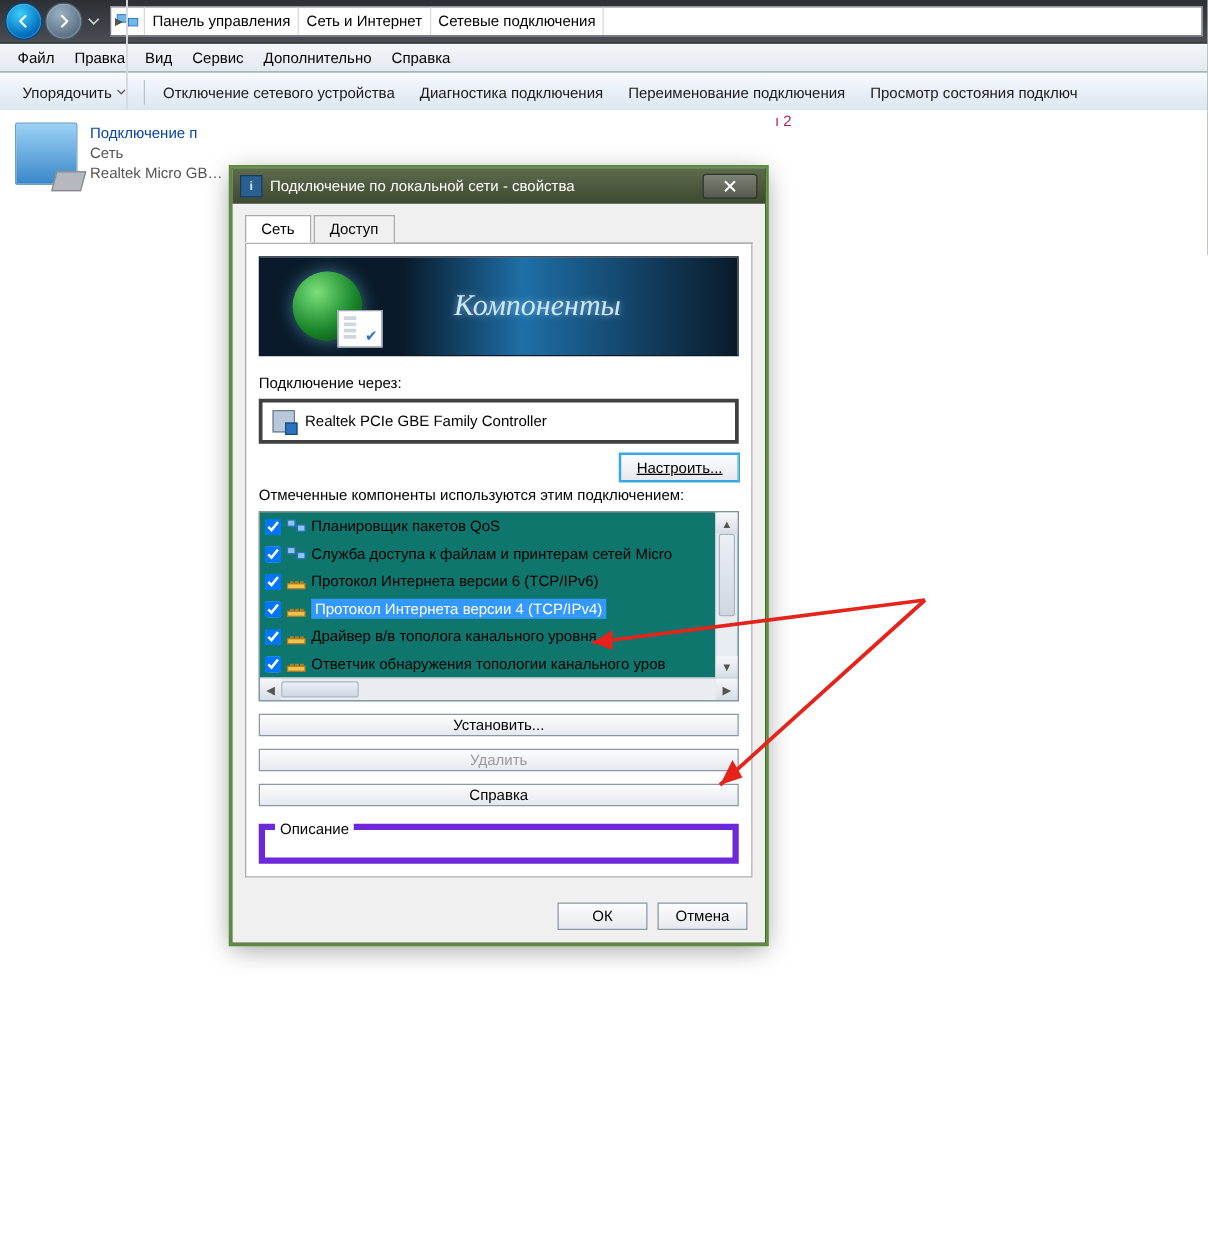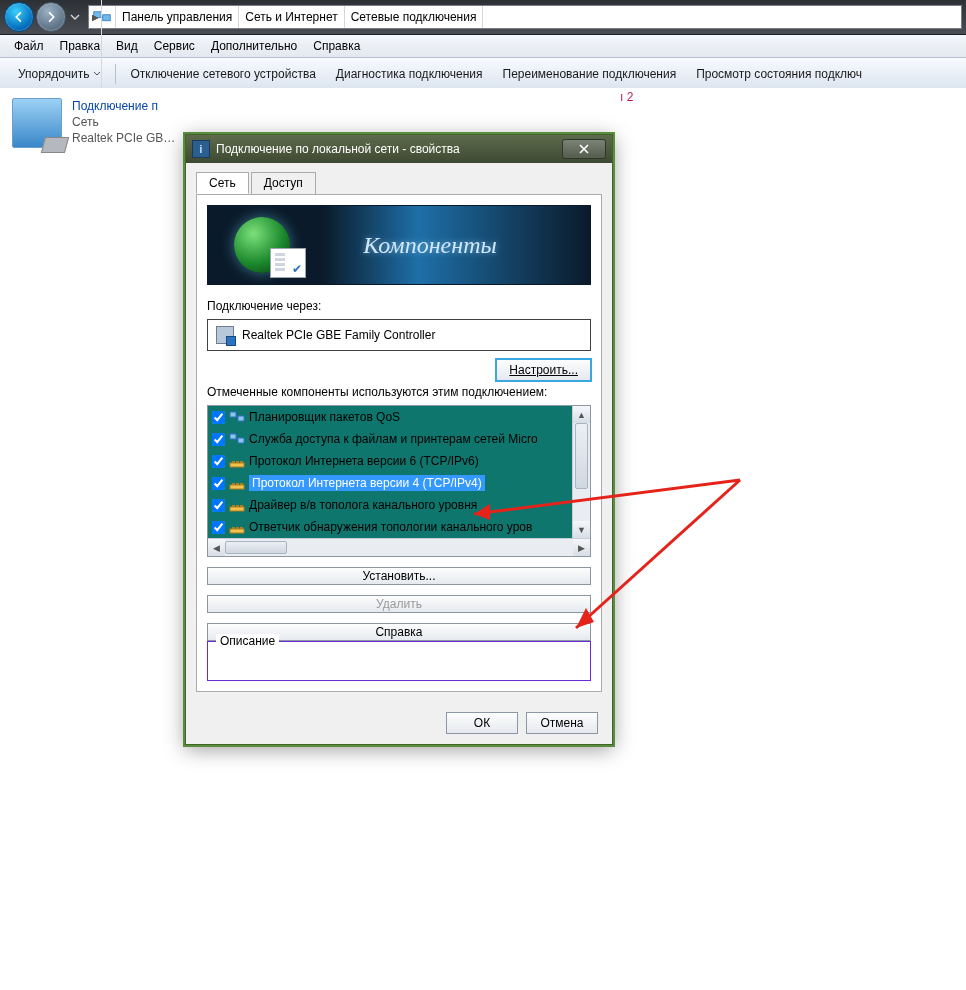--- a/index.html
+++ b/index.html
@@ -50,21 +50,21 @@
   .tabpage{background:#fff;border:1px solid #ababab;padding:10px;}
 
   .banner{height:78px;background:linear-gradient(90deg,#0a1a2a 0%,#0a1a2a 30%,#1e6fa8 55%,#0a1a2a 100%);position:relative;border:1px solid #0a1a2a;margin-bottom:14px;display:flex;align-items:center;}
   .globe{width:56px;height:56px;border-radius:50%;background:radial-gradient(circle at 35% 30%,#7be07b,#1c8a2d 55%,#0a4a14 90%);margin-left:26px;position:relative;box-shadow:0 0 14px rgba(120,220,255,.45);} 
   .clipboard{position:absolute;left:62px;top:42px;width:34px;height:28px;background:#fff;border:1px solid #9aa5b1;}
   .clipboard::before{content:"";position:absolute;left:4px;top:4px;width:10px;height:3px;background:#cfd6de;box-shadow:0 5px 0 #cfd6de,0 10px 0 #cfd6de,0 15px 0 #cfd6de;}
   .clipboard::after{content:"✔";color:#2a72c2;font-size:12px;position:absolute;right:3px;bottom:1px;}
   .banner-title{flex:1;text-align:center;color:#cfe8ff;font-family:"Segoe Script","Comic Sans MS",cursive;font-size:24px;font-style:italic;text-shadow:0 0 6px rgba(180,230,255,.6);margin-left:-20px;}
 
   .lbl{margin:4px 0 6px;}
-  .adapter{display:flex;align-items:center;border:1px solid #404040;padding:6px 8px;gap:8px;background:#fff;}
+  .adapter{display:flex;align-items:center;border:3px solid #404040;padding:6px 8px;gap:8px;background:#fff;}
   .nic-icon{width:16px;height:16px;background:#b8c7d9;border:1px solid #6a7d93;position:relative;}
   .nic-icon::after{content:"";position:absolute;right:-3px;bottom:-3px;width:8px;height:8px;background:#2a72c2;border:1px solid #1a4a7a;}
 
   .btnrow{display:flex;justify-content:flex-end;margin:8px 0 4px;text-decoration:underline;}
   .btn{min-width:86px;height:22px;border:1px solid #8c97a4;background:linear-gradient(#fdfdfd,#e5e9ef);padding:1px 12px;font:inherit;cursor:default;}
   .btn.hl{box-shadow:0 0 0 1px #3ba7e0;border-color:#3ba7e0;}
   .btn[disabled]{color:#9a9a9a;}
 
   .listwrap{border:1px solid #8c97a4;background:#0f766e;position:relative;}
   .listbox{height:132px;overflow:hidden;position:relative;}
@@ -77,21 +77,21 @@
   .vscroll .ar{height:17px;background:linear-gradient(#f5f7fa,#d8dee6);display:flex;align-items:center;justify-content:center;font-size:9px;color:#555;}
   .vscroll .thumb{position:absolute;left:2px;right:2px;top:17px;height:64px;background:linear-gradient(#ecf0f5,#cfd7e0);border:1px solid #aab4c0;border-radius:2px;}
   .hscroll{height:17px;background:#e9edf2;border-top:1px solid #c6cdd6;display:flex;}
   .hscroll .ar{width:17px;background:linear-gradient(#f5f7fa,#d8dee6);display:flex;align-items:center;justify-content:center;font-size:9px;color:#555;}
   .hscroll .track{flex:1;position:relative;}
   .hscroll .thumb{position:absolute;top:2px;bottom:2px;left:0;width:60px;background:linear-gradient(#ecf0f5,#cfd7e0);border:1px solid #aab4c0;border-radius:2px;}
 
   .btns3{display:flex;gap:10px;margin-top:10px;flex-direction:column;}
   .btns3 .btn{flex:1;min-width:0;}
 
-  .group{border:1px solid #6d28d9;padding:12px 10px 26px;position:relative;}
+  .group{border:5px solid #6d28d9;margin-top:14px;padding:12px 10px 10px;position:relative;}
   .group .legend{position:absolute;top:-8px;left:8px;background:#fff;padding:0 4px;}
 
   .dlg-footer{display:flex;justify-content:flex-end;gap:8px;padding:10px 14px;}
 
   
   .arrow{position:absolute;pointer-events:none;}
   .arrow line{stroke:#e5231b;stroke-width:3;}
   .arrow polygon{fill:#e5231b;}
 
   
@@ -164,21 +164,21 @@
   <div class="cmd">Просмотр состояния подключ</div>
 </div>
 
 <div class="content">
   <div class="backnum">ı 2</div>
   <div class="conn-item">
     <div class="conn-icon"></div>
     <div class="conn-text">
       <div class="row link">Подключение п</div>
       <div class="row">Сеть</div>
-      <div class="row">Realtek PCIe GB…</div>
+      <div class="row">Realtek Micro GB…</div>
     </div>
   </div>
 </div>
 
 <div class="dialog">
   <div class="titlebar">
     <div class="ticon">i</div>
     <span>Подключение по локальной сети - свойства</span>
     <div class="spacer"></div>
     <div class="closebtn">

